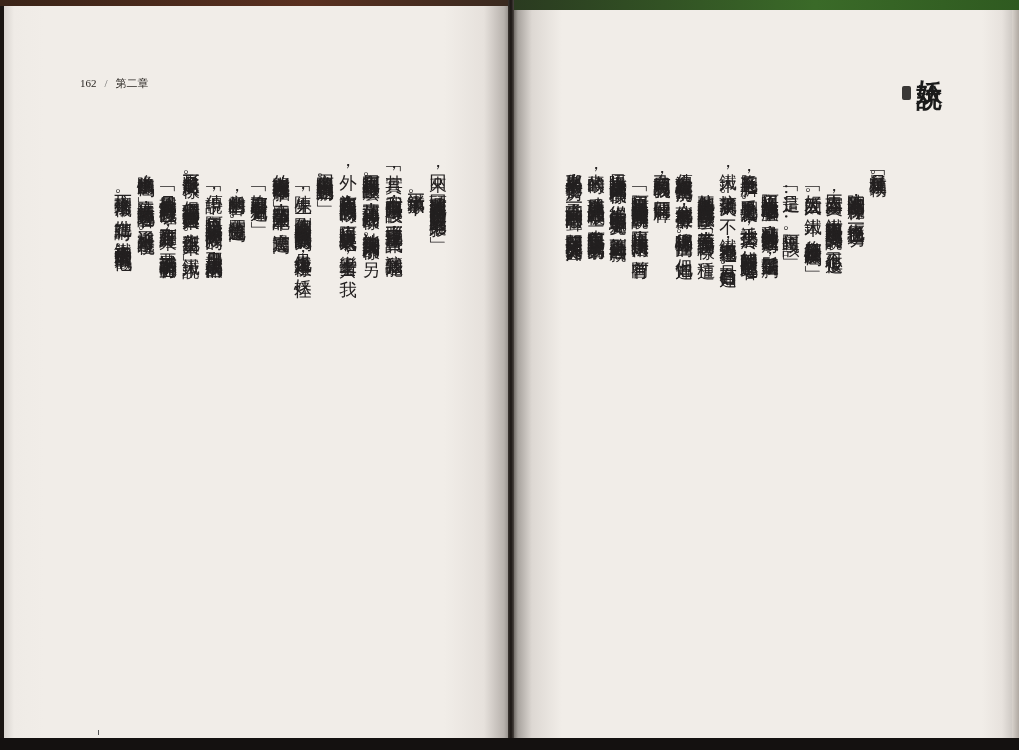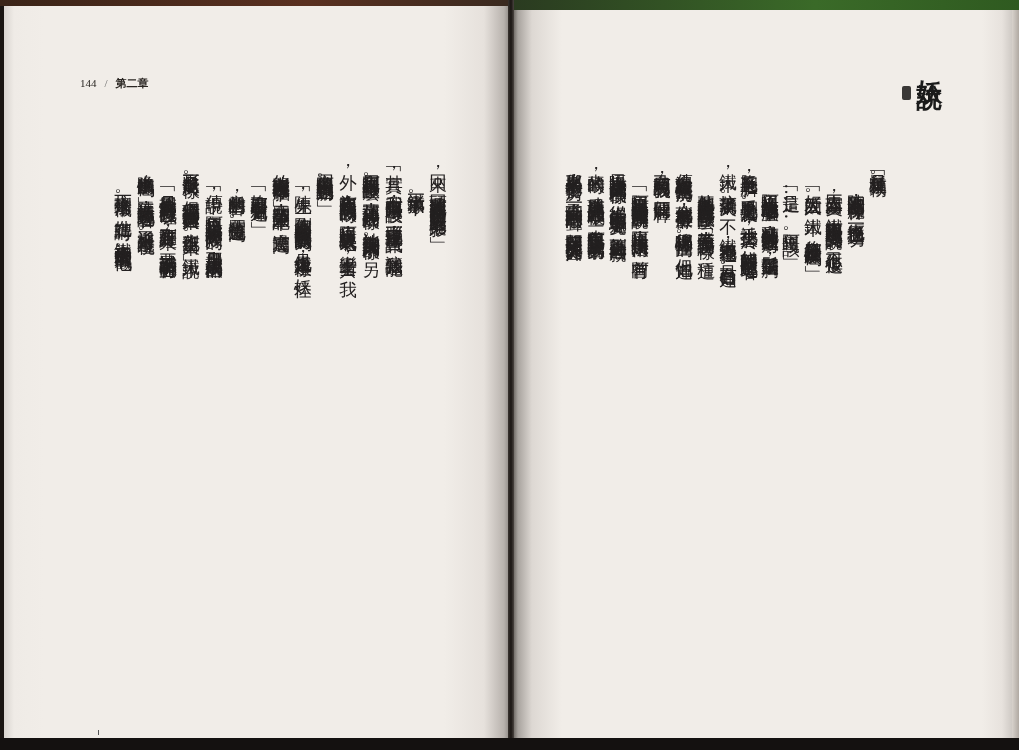--- a/index.html
+++ b/index.html
@@ -39,21 +39,21 @@
   .spine {
     position: absolute; left: 508px; top: 0; width: 6px; height: 750px;
     background: linear-gradient(90deg, #3a3430, #1a1512, #4a4440);
   }
   .running-head {
     position: absolute; left: 80px; top: 76px;
     font-size: 11px; color: #2a2622; white-space: nowrap;
     font-family: "Liberation Serif", serif;
   }
   .running-head .sep { margin: 0 8px; color: #666; }
-  .running-head .chapter { font-weight: bold; }
+  .running-head .chapter { font-weight: normal; }
   .logo {
     position: absolute; left: 914px; top: 62px; width: 30px;
     font-size: 26px; line-height: 28px; color: #1a1a1a;
     writing-mode: vertical-rl; font-weight: bold;
     letter-spacing: -2px;
   }
   .logo-mark {
     position: absolute; left: 902px; top: 86px; width: 9px; height: 14px;
     background: #3a3836; border-radius: 2px;
   }
@@ -75,21 +75,21 @@
 <div class="topbar-left"></div>
 <div class="topbar-right"></div>
 
 <div class="page page-left"></div>
 <div class="page page-right"></div>
 <div class="right-edge"></div>
 <div class="spine"></div>
 <div class="bottom-shadow"></div>
 
 <div class="running-head">
-  <span>144</span><span class="sep">/</span><span class="chapter">第二章</span>
+  <span>162</span><span class="sep">/</span><span class="chapter">第二章</span>
 </div>
 
 <div class="logo-mark"></div>
 <div class="logo">說妖</div>
 
 <div id="left-columns">
     <div class="column" style="left: 428px; top: 160px;">回來，回頭才發現原本和自己睡在一起的『丈夫』已經不見蹤影。」</div>
     <div class="column" style="left: 406px; top: 180px;">鐵木猶豫了一下。</div>
     <div class="column" style="left: 384px; top: 160px;">「其實，我在召喚出阿里嘎該後，腦中直接浮現了一些資訊，讓我知道能</div>
     <div class="column" style="left: 361px; top: 160px;">利用阿里嘎該做些什麼。就正如傳說描述的一樣，祂能夠變身成別人的樣子。另</div>

